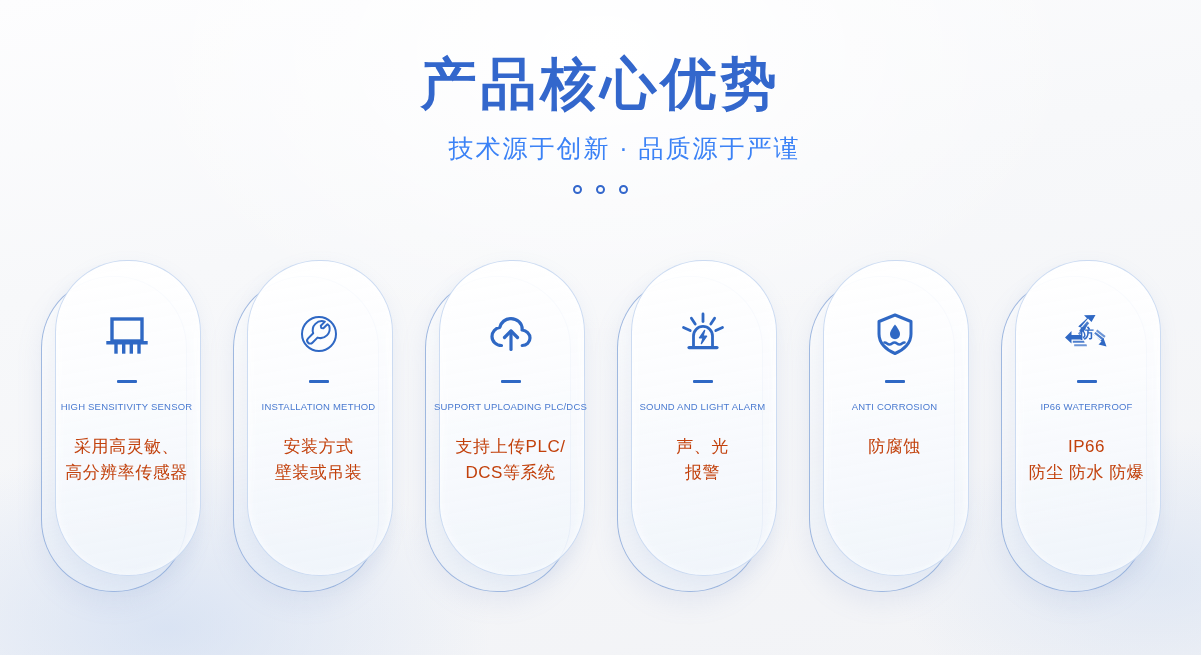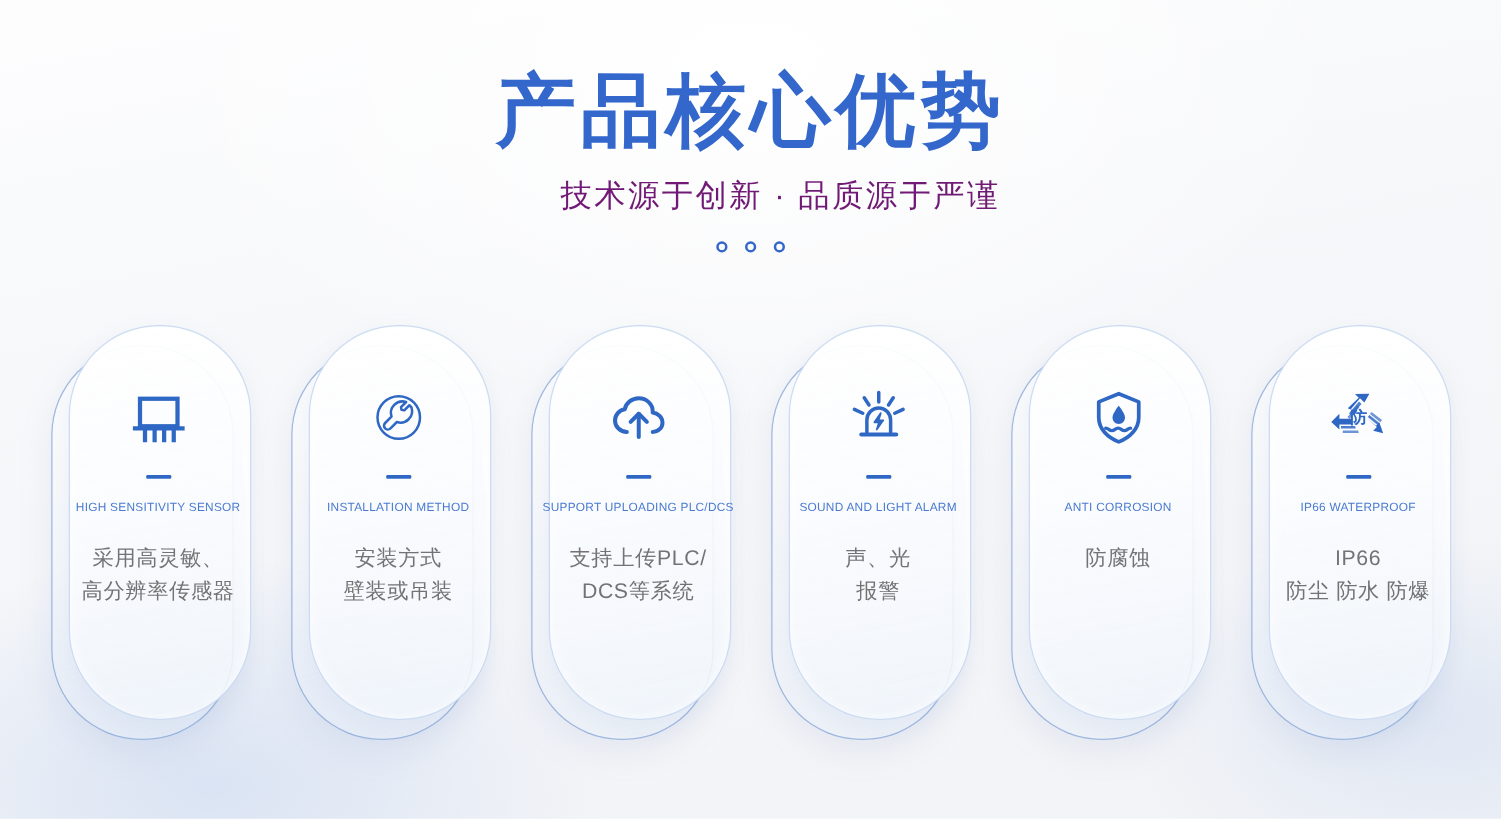--- a/index.html
+++ b/index.html
@@ -11,25 +11,25 @@
       radial-gradient(ellipse 420px 240px at 96% 88%, rgba(200,216,240,.45) 0%, rgba(200,216,240,0) 62%),
       radial-gradient(ellipse 700px 420px at 50% 8%, #ffffff 0%, rgba(255,255,255,0) 70%),
       linear-gradient(170deg,#fdfdfe 0%,#f7f8fa 35%,#f2f3f6 100%);
     overflow:hidden;
     position:relative;
   }
 
   
   .header{ width:100%; padding-top:55px; text-align:center; position:relative; z-index:3;}
   .title{
-    font-size:64px; font-weight:bold; color:#3367cc; letter-spacing:4px;
+    font-size:56px; font-weight:bold; color:#3367cc; letter-spacing:4px;
     line-height:1.05;
   }
   .subtitle{
-    margin-top:18px; font-size:25px; color:#701a75; letter-spacing:2px; font-weight:400;padding-left:48px;
+    margin-top:18px; font-size:25px; color:#3b82f6; letter-spacing:2px; font-weight:400;padding-left:48px;
   }
   .dots{ margin-top:20px; display:flex; justify-content:center; gap:14px; }
   .dot{
     width:9px; height:9px; border-radius:50%;
     border:2px solid #3367cc; background:transparent;
   }
 
   
   .cards{
     position:absolute; left:0; top:268px; width:1201px; height:330px;
@@ -63,21 +63,21 @@
   .icon svg{ display:block; }
   .dash{
     width:20px; height:3px; background:#2f68c4; border-radius:1px;
     margin-top:18px;
   }
   .en{
     margin-top:18px; font-size:9.5px; color:#4a7ad0; letter-spacing:.2px;
     white-space:nowrap; text-align:right; font-weight:400;
   }
   .cn{
-    margin-top:22px; font-size:17px; color:#737373; line-height:1.5;
+    margin-top:22px; font-size:17px; color:#c2410c; line-height:1.5;
     text-align:center; white-space:pre-line; letter-spacing:.5px;
   }
 </style>
 </head>
 <body>
 
 <div class="header">
   <div class="title">产品核心优势</div>
   <div class="subtitle">技术源于创新 · 品质源于严谨</div>
   <div class="dots">

